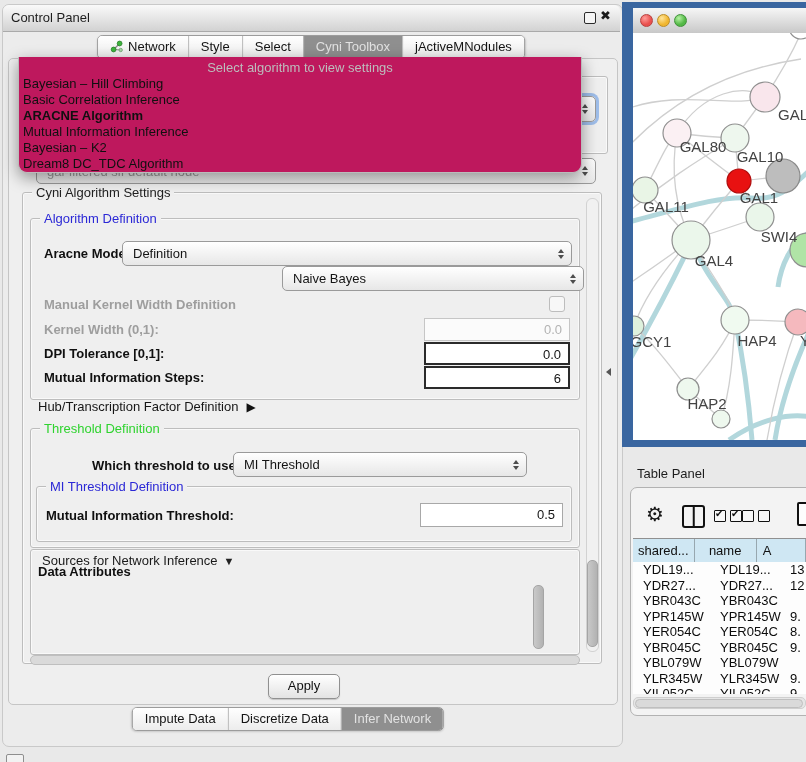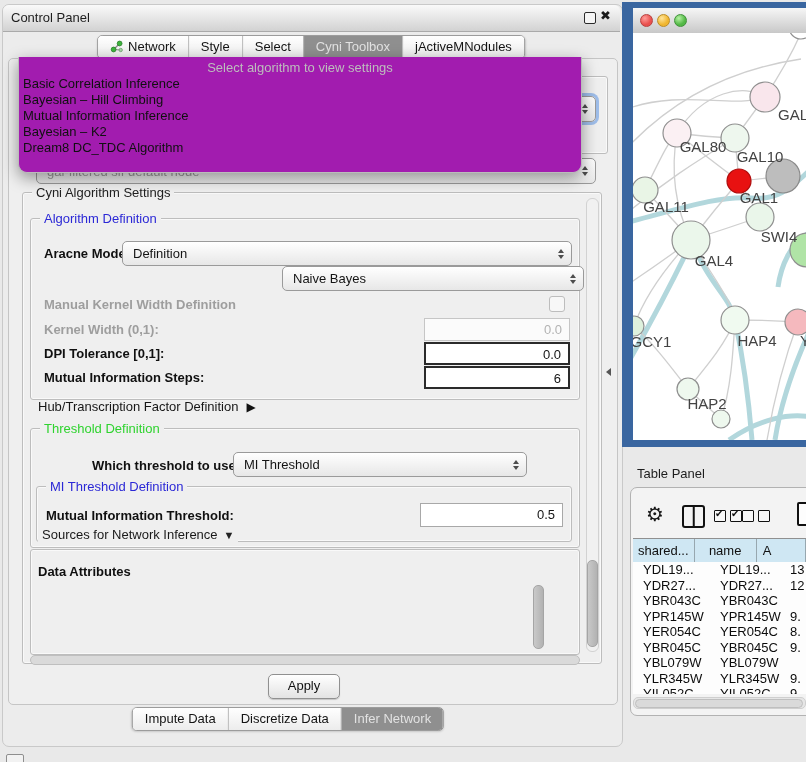--- a/index.html
+++ b/index.html
@@ -45,21 +45,21 @@
 
   .blabel{position:absolute;font-size:13px;font-weight:bold;color:#101010;white-space:nowrap;}
   .dislabel{color:#9e9e9e;}
   .num-field{position:absolute;background:#fff;border:1px solid #a8a8a8;box-sizing:border-box;
       font-size:13px;text-align:right;padding:3px 7px 0 0;color:#141414;}
   .strongb{border:2px solid #2b2b2b;}
   .disf{background:#fbfbfb;border-color:#c6c6c6;color:#b3b3b3;}
   .mac-checkbox{position:absolute;width:14px;height:14px;border:1px solid #bdbdbd;border-radius:3px;background:#f7f7f7;}
 
   
-  .popup{left:18px;top:57px;width:562px;height:115px;background:#a21caf;border:1px solid #bbb;border-top:none;
+  .popup{left:18px;top:57px;width:562px;height:115px;background:#be185d;border:1px solid #bbb;border-top:none;
       border-radius:0 0 9px 9px;box-shadow:0 5px 16px rgba(0,0,0,.40);z-index:30;}
   .popup-prompt{position:absolute;top:3px;left:0;right:0;text-align:center;color:#bdbdbd;font-size:13px;}
   .popup-items{position:absolute;top:19px;left:4px;right:4px;}
   .pitem{font-size:13px;line-height:16px;color:#101010;white-space:nowrap;}
   .pitem.boldi{font-weight:bold;}
 
   
   .vtrack{background:#f1f1f1;border:1px solid #d2d2d2;border-radius:6px;}
   .vthumb{background:linear-gradient(90deg,#c9c9c9,#b2b2b2);border:1px solid #a5a5a5;border-radius:5px;}
   .hthumb{background:#dadada;border:1px solid #bfbfbf;border-radius:5px;}
@@ -164,22 +164,23 @@
     <span class="ctext ghost">gal-filtered sif default node</span>
     <span class="arrows">
         <span class="arr-up"></span>
         <span class="arr-dn"></span>
       </span>
   </div>
 
   <div class="abs popup">
     <div class="popup-prompt">Select algorithm to view settings</div>
     <div class="popup-items">
+      <div class="pitem">Bayesian – Hill Climbing</div>
       <div class="pitem">Basic Correlation Inference</div>
-      <div class="pitem">Bayesian – Hill Climbing</div>
+      <div class="pitem boldi">ARACNE Algorithm</div>
       <div class="pitem">Mutual Information Inference</div>
       <div class="pitem">Bayesian – K2</div>
       <div class="pitem">Dream8 DC_TDC Algorithm</div>
     </div>
   </div>
 
   <div class="abs gbox" style="left:22px;top:192px;width:578px;height:470px;"></div>
   <div class="gtitle" style="left:32px;top:185px;color:#222;">Cyni Algorithm Settings</div>
   <div class="abs vtrack" style="left:586px;top:198px;width:11px;height:452px;"></div>
   <div class="abs vthumb" style="left:587px;top:560px;width:9px;height:85px;"></div>
@@ -231,21 +232,21 @@
         <span class="arr-dn"></span>
       </span>
   </div>
 
   <div class="abs gbox" style="left:36px;top:486px;width:534px;height:54px;"></div>
   <div class="gtitle blue" style="left:46px;top:479px;">MI Threshold Definition</div>
   <div class="blabel" style="left:46px;top:508px;">Mutual Information Threshold:</div>
   <div class="num-field" style="left:420px;top:503px;width:143px;height:24px;">0.5</div>
 
   <div class="abs gbox" style="left:30px;top:549px;width:548px;height:104px;"></div>
-  <div class="gtitle" style="left:38px;top:527px;color:#191919;text-align:center;">
+  <div class="gtitle" style="left:38px;top:553px;color:#191919;text-align:center;">
     <span>Sources for Network Inference</span><span class="tri-down">▼</span>
   </div>
   <div class="blabel" style="left:38px;top:564px;">Data Attributes</div>
 
   <div class="abs vthumb" style="left:533px;top:585px;width:9px;height:62px;"></div>
   <div class="abs hthumb" style="left:30px;top:655px;width:548px;height:8px;"></div>
 
   <div class="abs apply-btn">Apply</div>
 
   <div class="abs segbar bottom-tabs">

